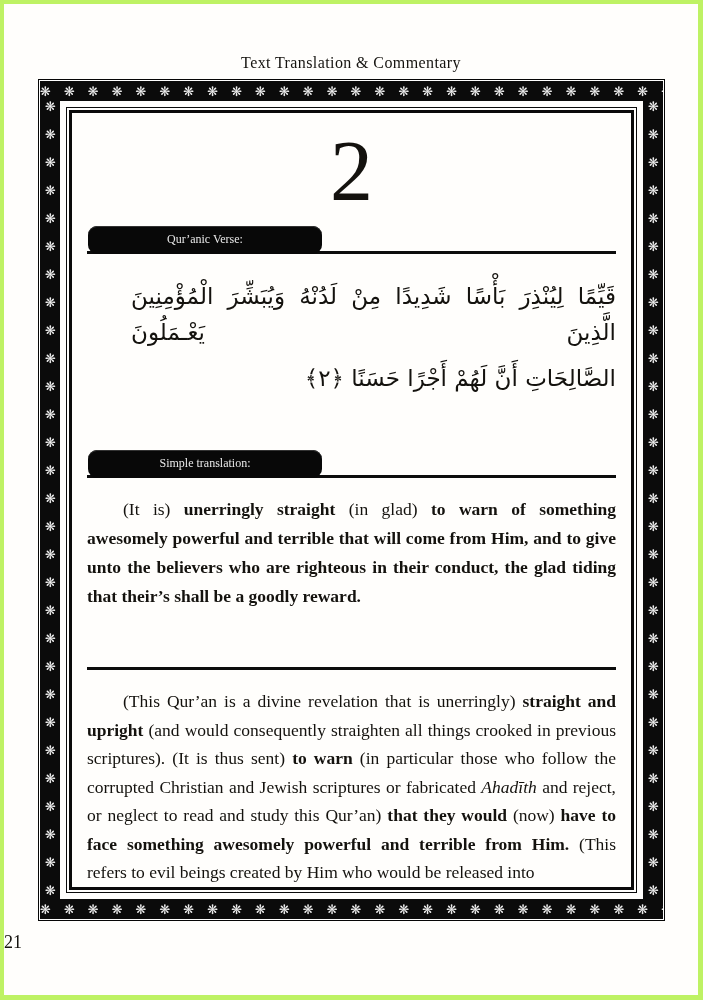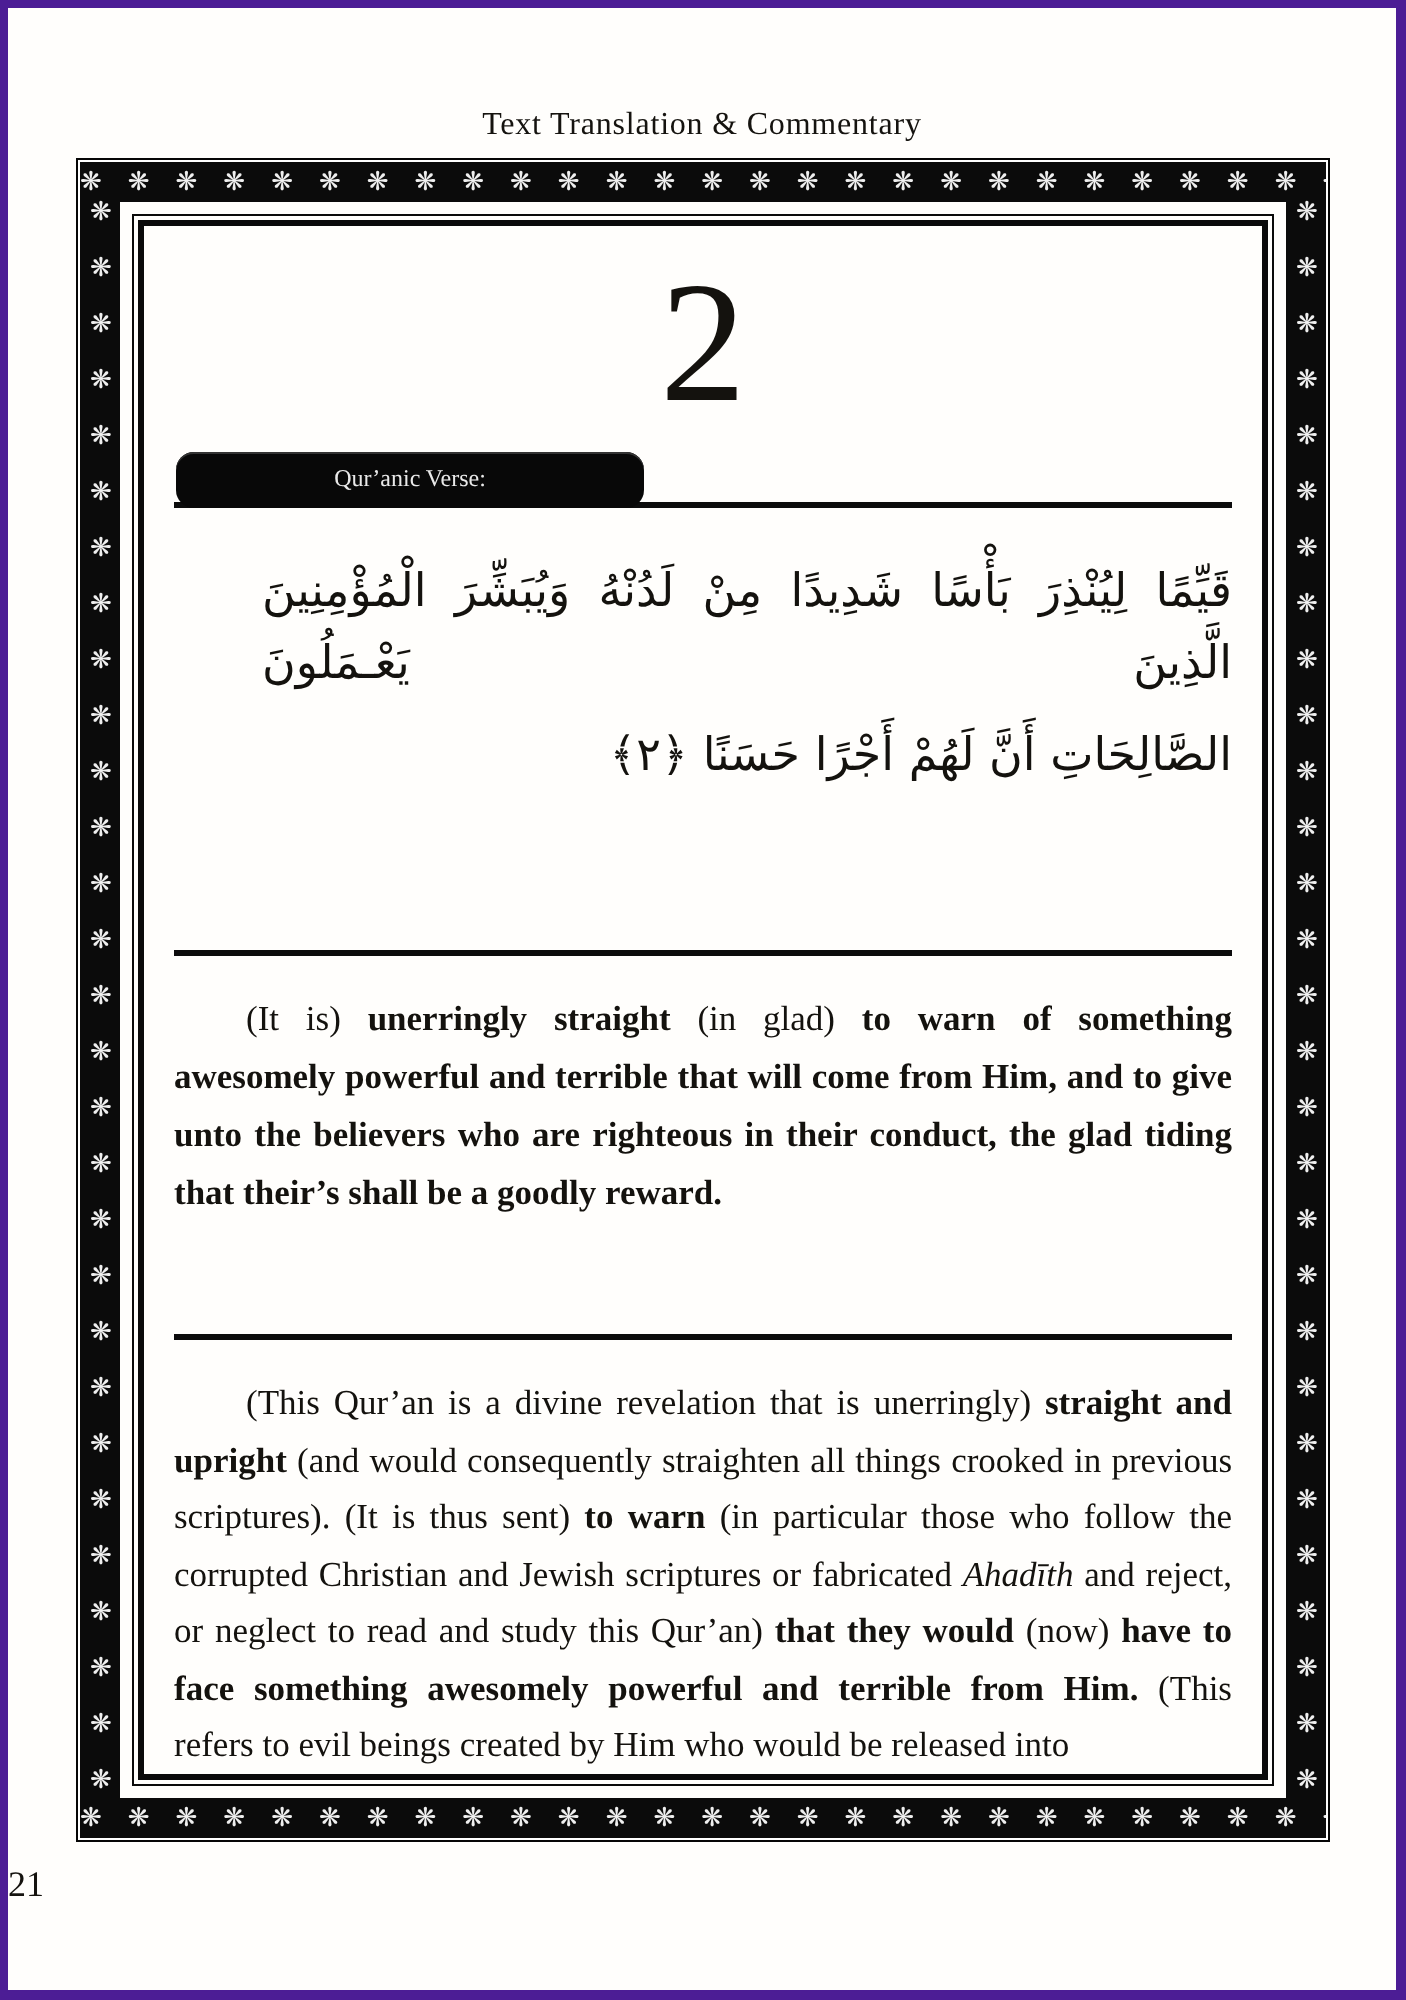--- a/index.html
+++ b/index.html
@@ -1,19 +1,19 @@
 <!DOCTYPE html>
 <html><head>
 <meta charset="utf-8">
 <style>
   * { margin:0; padding:0; box-sizing:border-box; }
   html,body { width:703px; height:1000px; }
   body { font-family:"Liberation Serif", serif; }
 
-  .photo { width:703px; height:1000px; padding:4px 5px 5px 4px; background:#4c1d95; }
+  .photo { width:703px; height:1000px; padding:4px 5px 5px 4px; background:#bef264; }
   .page  { width:100%; height:100%; background:#fffefc; color:#171512; position:relative; overflow:hidden; }
 
   .running-head { padding-top:50px; text-align:center; font-size:16px; letter-spacing:.4px; color:#15130f; }
 
   
   .frame-outer { margin:7px 33px 0 34px; height:842px; border:1px solid #060606; padding:1px; background:#fff; }
   .frame-band  { position:relative; height:100%; background:#0b0b0b; padding:20px; }
   .orn { position:absolute; color:#efefef; overflow:hidden; white-space:nowrap;
          font-family:"DejaVu Sans", sans-serif; font-size:13px; letter-spacing:13px; text-align:center; }
   .orn-top    { top:0; left:0; right:0; height:20px; line-height:21px; }
@@ -75,20 +75,21 @@
                 <div class="section-tab">Qur’anic Verse:</div>
               </div>
 
               <div class="arabic">
                 <div class="arabic-l1">قَيِّمًا لِيُنْذِرَ بَأْسًا شَدِيدًا مِنْ لَدُنْهُ وَيُبَشِّرَ الْمُؤْمِنِينَ الَّذِينَ يَعْـمَلُونَ</div>
                 <div class="arabic-l2">الصَّالِحَاتِ أَنَّ لَهُمْ أَجْرًا حَسَنًا ﴿٢﴾</div>
               </div>
 
               <div class="section-header hdr-simple">
                 <div class="section-rule"></div>
+                <div class="section-tab">Simple translation:</div>
               </div>
 
               <p class="para"><span>(It is) </span><span class="b">unerringly straight </span><span>(in glad) </span><span class="b">to warn of something awesomely powerful and terrible that will come from Him, and to give unto the believers who are righteous in their conduct, the glad tiding that their’s shall be a goodly reward.</span></p>
 
               <div class="section-header hdr-expl">
                 <div class="section-rule"></div>
               </div>
 
               <p class="para para-expl"><span>(This Qur’an is a divine revelation that is unerringly) </span><span class="b">straight and upright </span><span>(and would consequently straighten all things crooked in previous scriptures). (It is thus sent) </span><span class="b">to warn </span><span>(in particular those who follow the corrupted Christian and Jewish scriptures or fabricated </span><span class="i">Ahadīth</span><span> and reject, or neglect to read and study this Qur’an) </span><span class="b">that they would </span><span>(now) </span><span class="b">have to face something awesomely powerful and terrible from Him.</span><span> (This refers to evil beings created by Him who would be released into</span></p>
 

